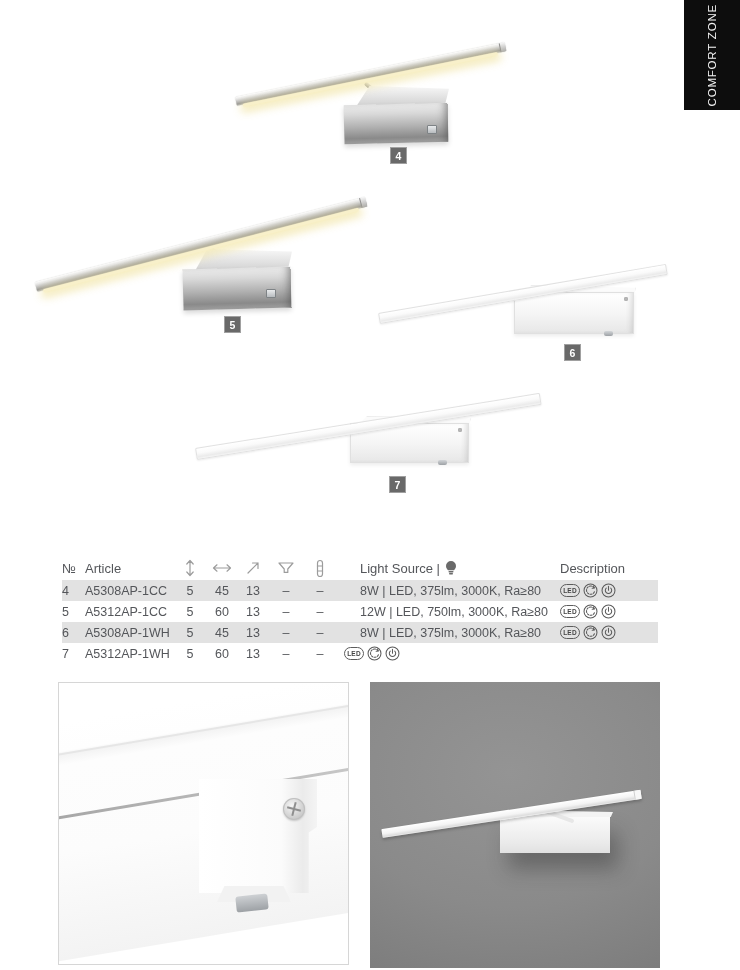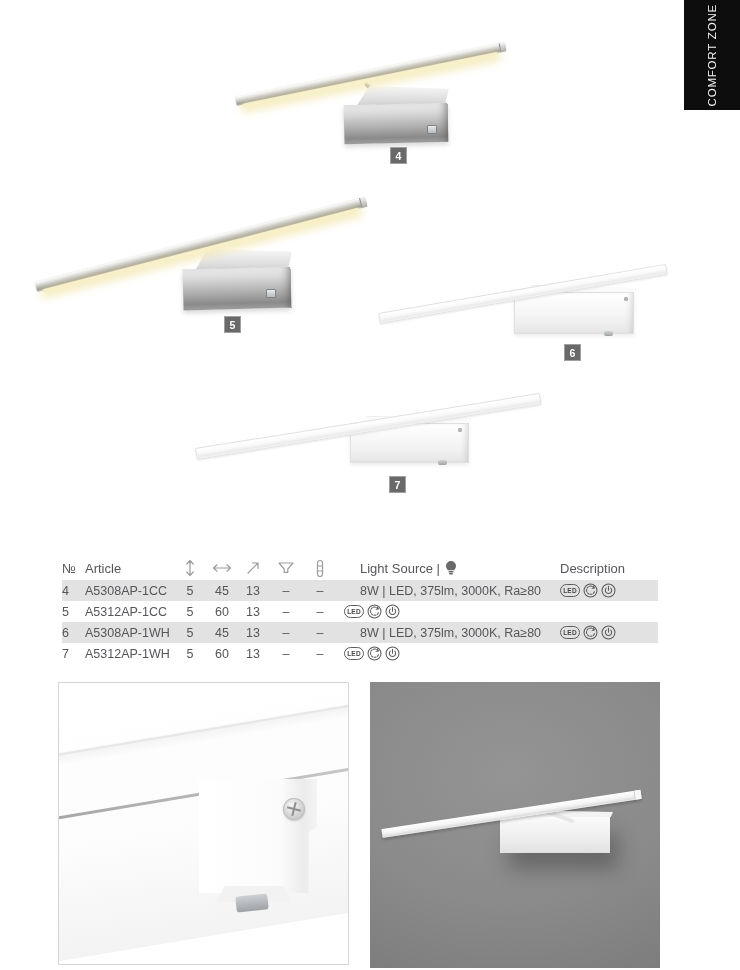--- a/index.html
+++ b/index.html
@@ -235,20 +235,21 @@
           </div>
         </div>
         <div class="trow">
           <div class="c">5</div>
           <div class="c cl">A5312AP-1CC</div>
           <div class="c cc">5</div>
           <div class="c cc">60</div>
           <div class="c cc">13</div>
           <div class="c cc">–</div>
           <div class="c cc">–</div>
+          <div class="c clight">12W | LED, 750lm, 3000K, Ra≥80</div>
           <div class="c cdesc ics">
             <span class="ic-led">LED</span>
             <svg width="15" height="15" viewBox="0 0 16 16">
               <circle cx="8" cy="8" r="6.9" stroke="#5a5a5a" stroke-width="1.1" fill="none" stroke-linecap="round" stroke-linejoin="round"></circle>
               <path d="M11.8 5.2 A4.4 4.4 0 1 0 12.4 8.8" stroke="#5a5a5a" stroke-width="1.1" fill="none" stroke-linecap="round" stroke-linejoin="round" stroke-dasharray="2 1.4"></path>
               <path d="M11.2 3.2 l.9 2.2 -2.3.3" stroke="#5a5a5a" stroke-width="1.1" fill="none" stroke-linecap="round" stroke-linejoin="round"></path>
             </svg>
             <svg width="15" height="15" viewBox="0 0 16 16">
               <circle cx="8" cy="8" r="6.9" stroke="#5a5a5a" stroke-width="1.1" fill="none" stroke-linecap="round" stroke-linejoin="round"></circle>
               <line x1="8" y1="3.6" x2="8" y2="7.8" stroke="#5a5a5a" stroke-width="1.1" fill="none" stroke-linecap="round" stroke-linejoin="round"></line>

